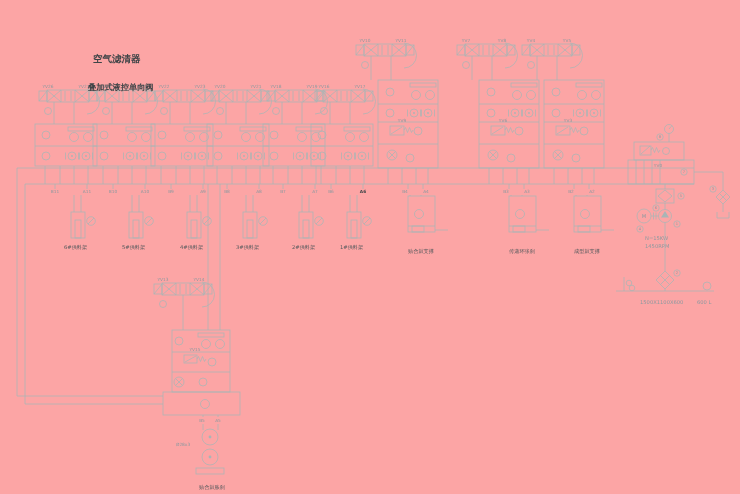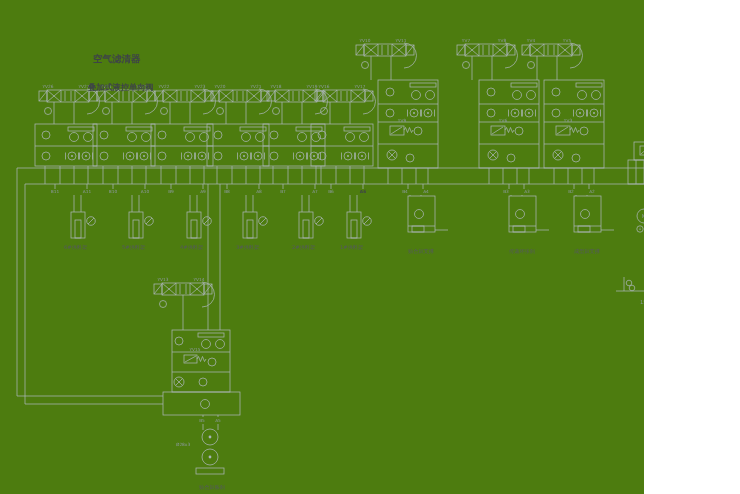--- a/index.html
+++ b/index.html
@@ -1,16 +1,16 @@
 <!DOCTYPE html>
 <html><head>
 <meta charset="utf-8">
 <style>
   html,body{margin:0;padding:0;background:#ffffff;}
-  .wrap{width:644px;height:494px;background:#4d7c0f;position:relative;overflow:hidden;
+  .wrap{width:740px;height:494px;background:#fca5a5;position:relative;overflow:hidden;
         font-family:"DejaVu Sans",sans-serif;}
   svg{display:block;}
   .ln{stroke:#a9b5b6;stroke-width:.75;fill:none;}
   .fl{fill:#a9b5b6;stroke:none;}
   text{fill:#8d9aa0;font-family:"DejaVu Sans",sans-serif;}
   .lbl{font-size:4.3px;}
   .cjk{font-size:5.2px;fill:#54595c;}
   .title{font-size:9.5px;font-weight:bold;fill:#3e4447;}
   .title2{font-size:8.2px;font-weight:bold;fill:#3e4447;}
   .spec{font-size:5.2px;}

